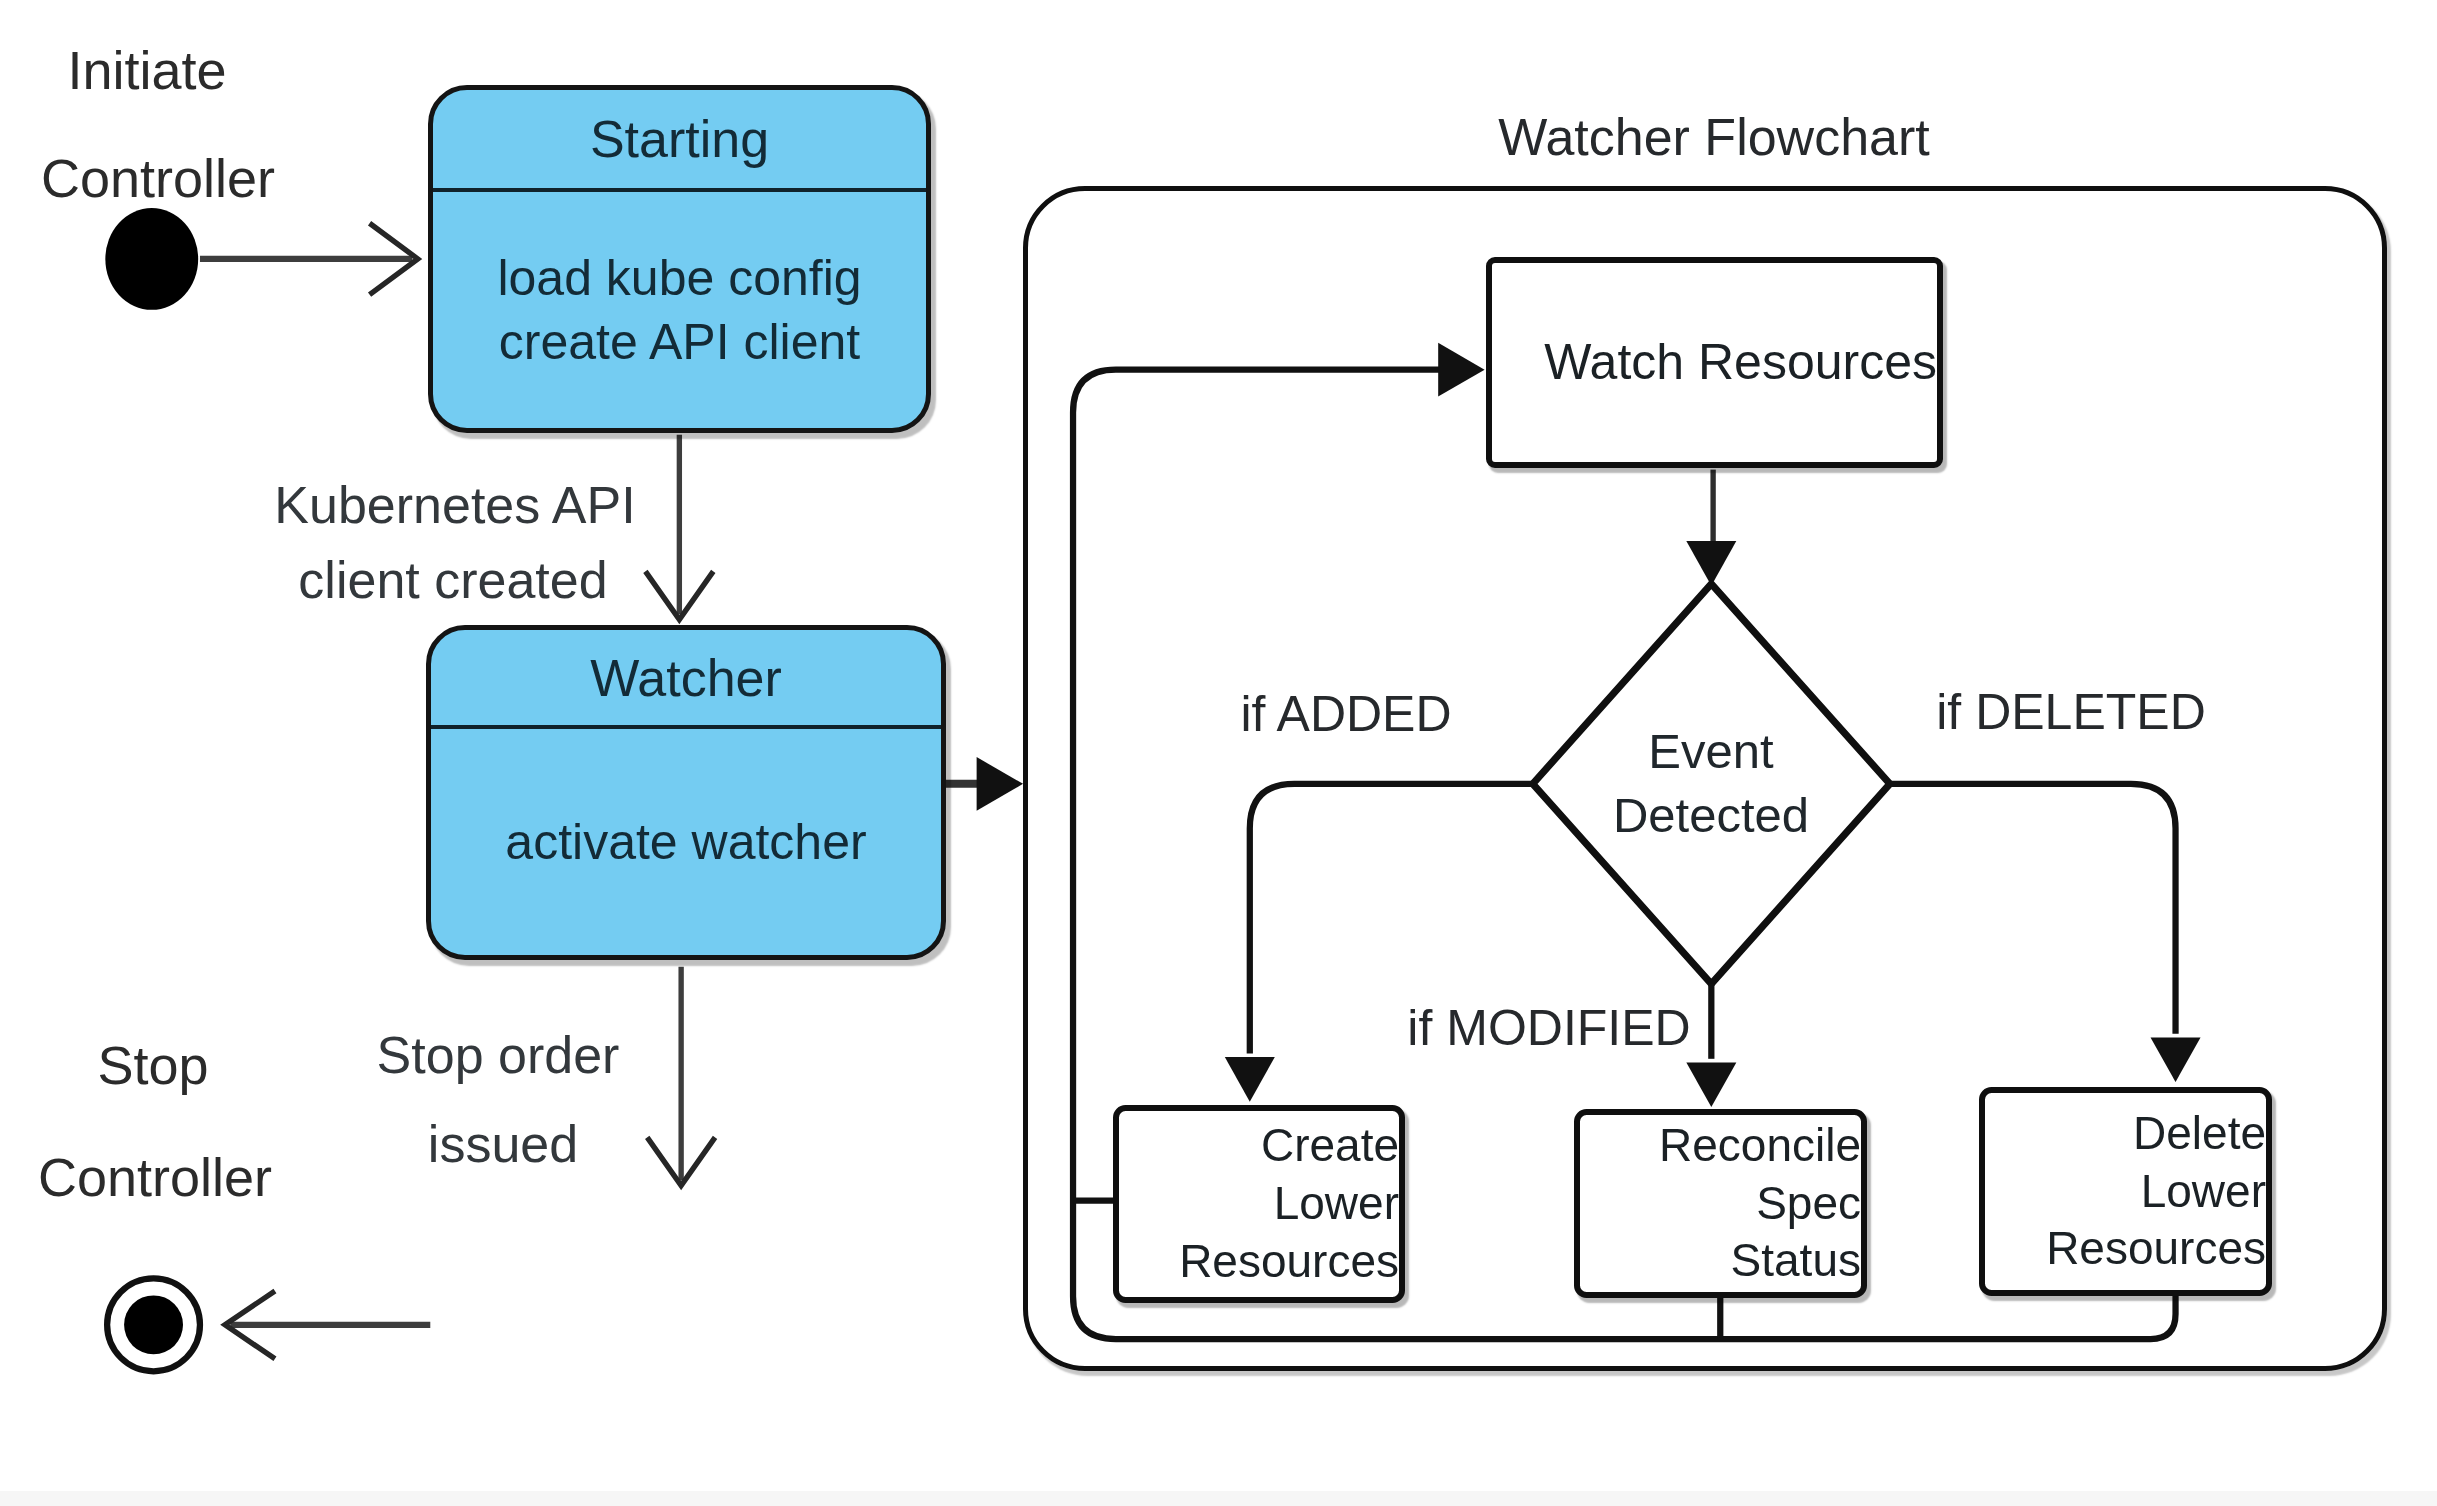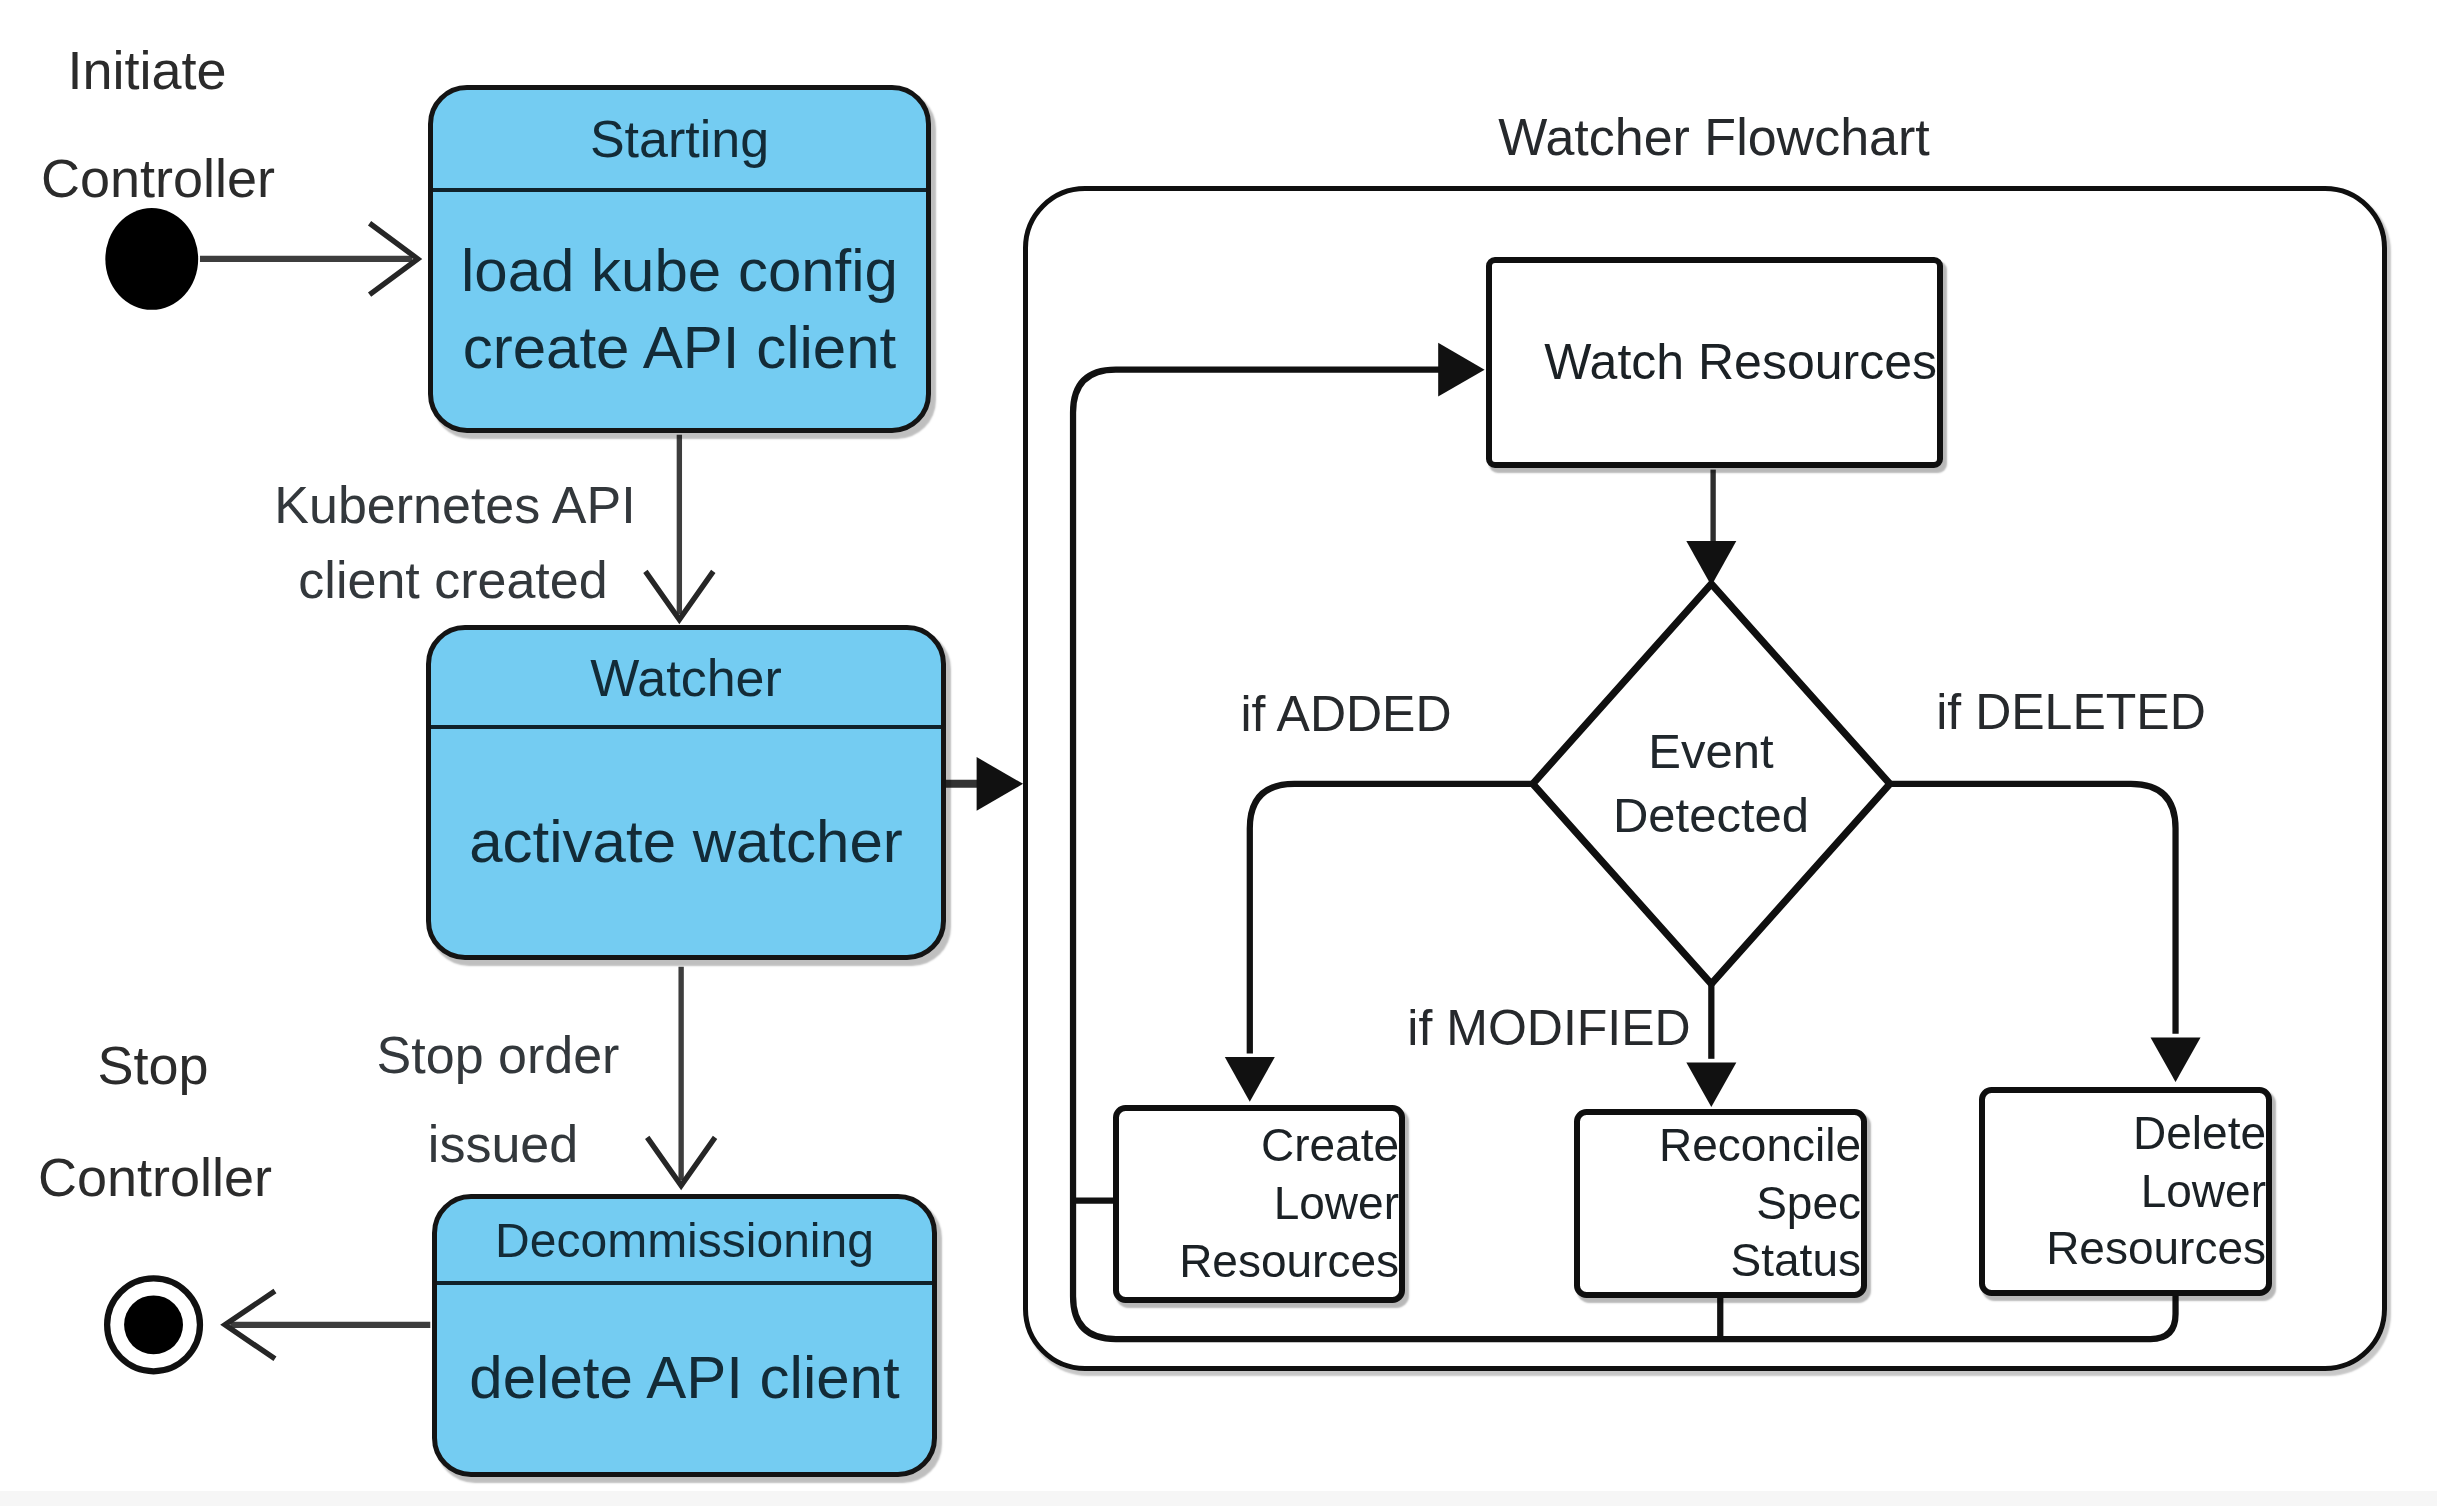--- a/index.html
+++ b/index.html
@@ -21,21 +21,21 @@
     border-radius:39px;z-index:2;box-sizing:border-box;
     box-shadow:4.5px 5.4px 1.8px rgba(0,0,0,0.25);
     display:flex;flex-direction:column;justify-content:space-between;
   }
   .state .title{
     display:flex;align-items:center;justify-content:center;
     border-bottom:4.5px solid #10222b;font-size:52px;color:#132b37;
   }
   .state .body{
     flex:1;display:flex;flex-direction:column;align-items:center;justify-content:center;
-    font-size:60px;color:#132b37;line-height:1.28;
+    font-size:50px;color:#132b37;line-height:1.28;
   }
   .flowbox{
     position:absolute;background:#ffffff;border:6.2px solid #0f0f0f;
     border-radius:12.5px;z-index:2;box-sizing:border-box;
     box-shadow:3.6px 4.5px 1.8px rgba(0,0,0,0.28);
     display:flex;flex-direction:column;align-items:flex-end;justify-content:center;
     font-size:46px;color:#1b2125;line-height:1.26;text-align:center;
   }
   #watch-resources{font-size:50px;border-radius:9px;}
   #watcher-container{
@@ -118,26 +118,20 @@
     </div>
   </div>
 
   <div class="state" style="left:426px;top:625px;width:520px;height:335px">
     <div class="title" style="height:95px">Watcher</div>
     <div class="body">
       <div>activate watcher</div>
     </div>
   </div>
 
-  <div class="state" style="left:432px;top:1194px;width:505px;height:283px">
-    <div class="title" style="height:82px;font-size:48px">Decommissioning</div>
-    <div class="body">
-      <div>delete API client</div>
-    </div>
-  </div>
 
   <div class="lbl branch" style="left:1714px;top:138px;font-size:52px">Watcher Flowchart</div>
 
   <div id="watcher-container"></div>
 
   <div class="flowbox" id="watch-resources" style="left:1486px;top:257px;width:457px;height:211px">
     <div>Watch Resources</div>
   </div>
 
   <div id="diamond-label">

